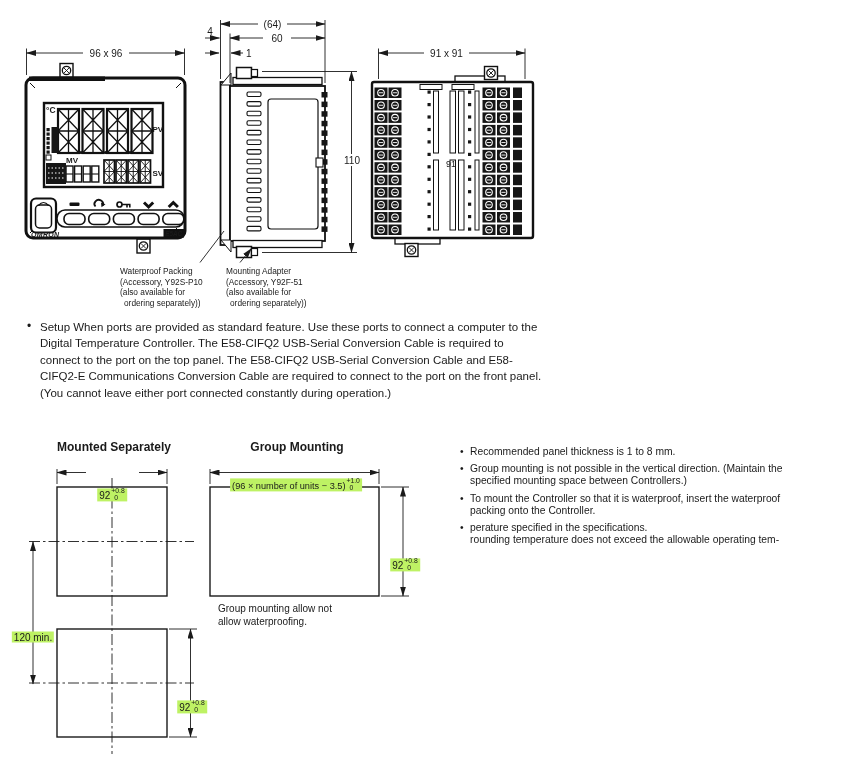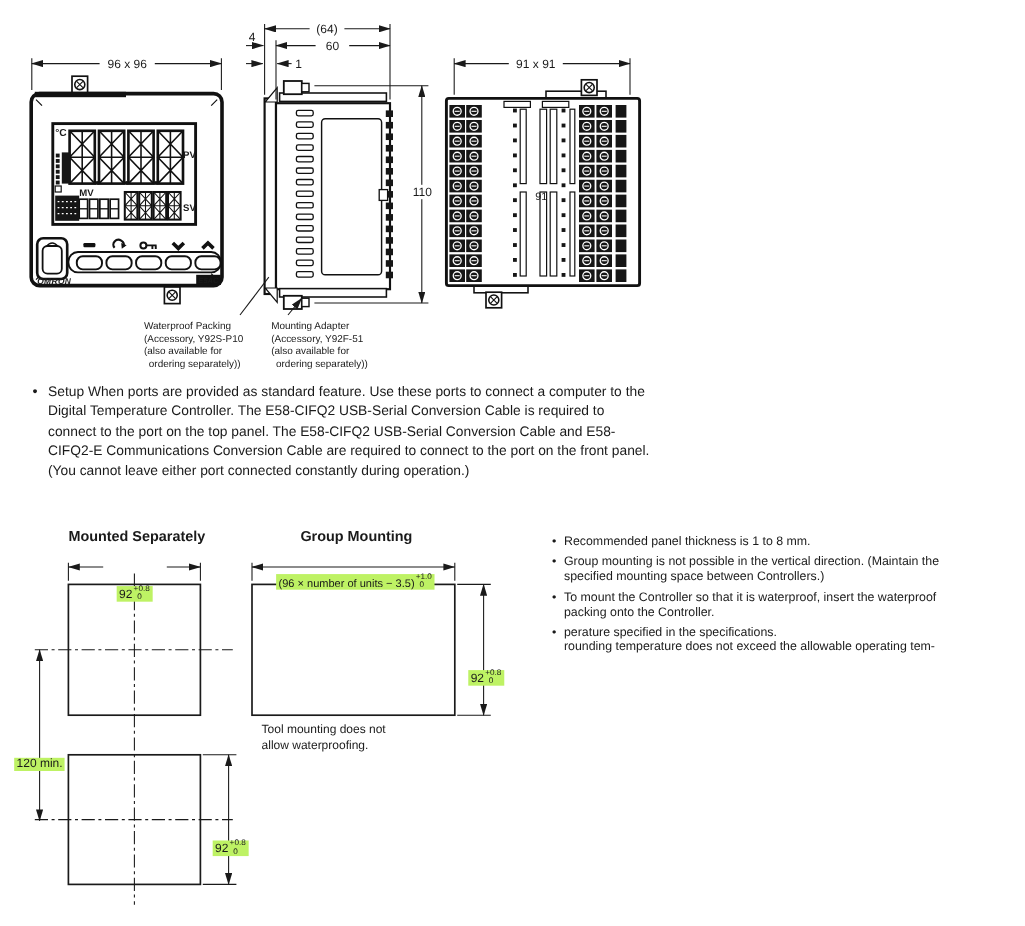--- a/index.html
+++ b/index.html
@@ -425,21 +425,21 @@
   <span class="base">92</span>
       <span class="tol">
         <span class="plus">+0.8</span>
         <span class="minus">0</span>
       </span>
 </div>
 
 <div class="abs dimval c" style="left:33px;top:613px;">120 min.</div>
 
 <div class="abs smallnote" style="left:218px;top:603px;">
-  <div>Tool mounting does not</div>
+  <div>Group mounting allow not</div>
   <div>allow waterproofing.</div>
 </div>
 
 <div class="abs bullets" style="left:460px;top:446px;">
   <div class="item">
     <span class="b">•</span>
     <span><span class="ln">Recommended panel thickness is 1 to 8 mm.</span></span>
   </div>
   <div class="item">
     <span class="b">•</span>

